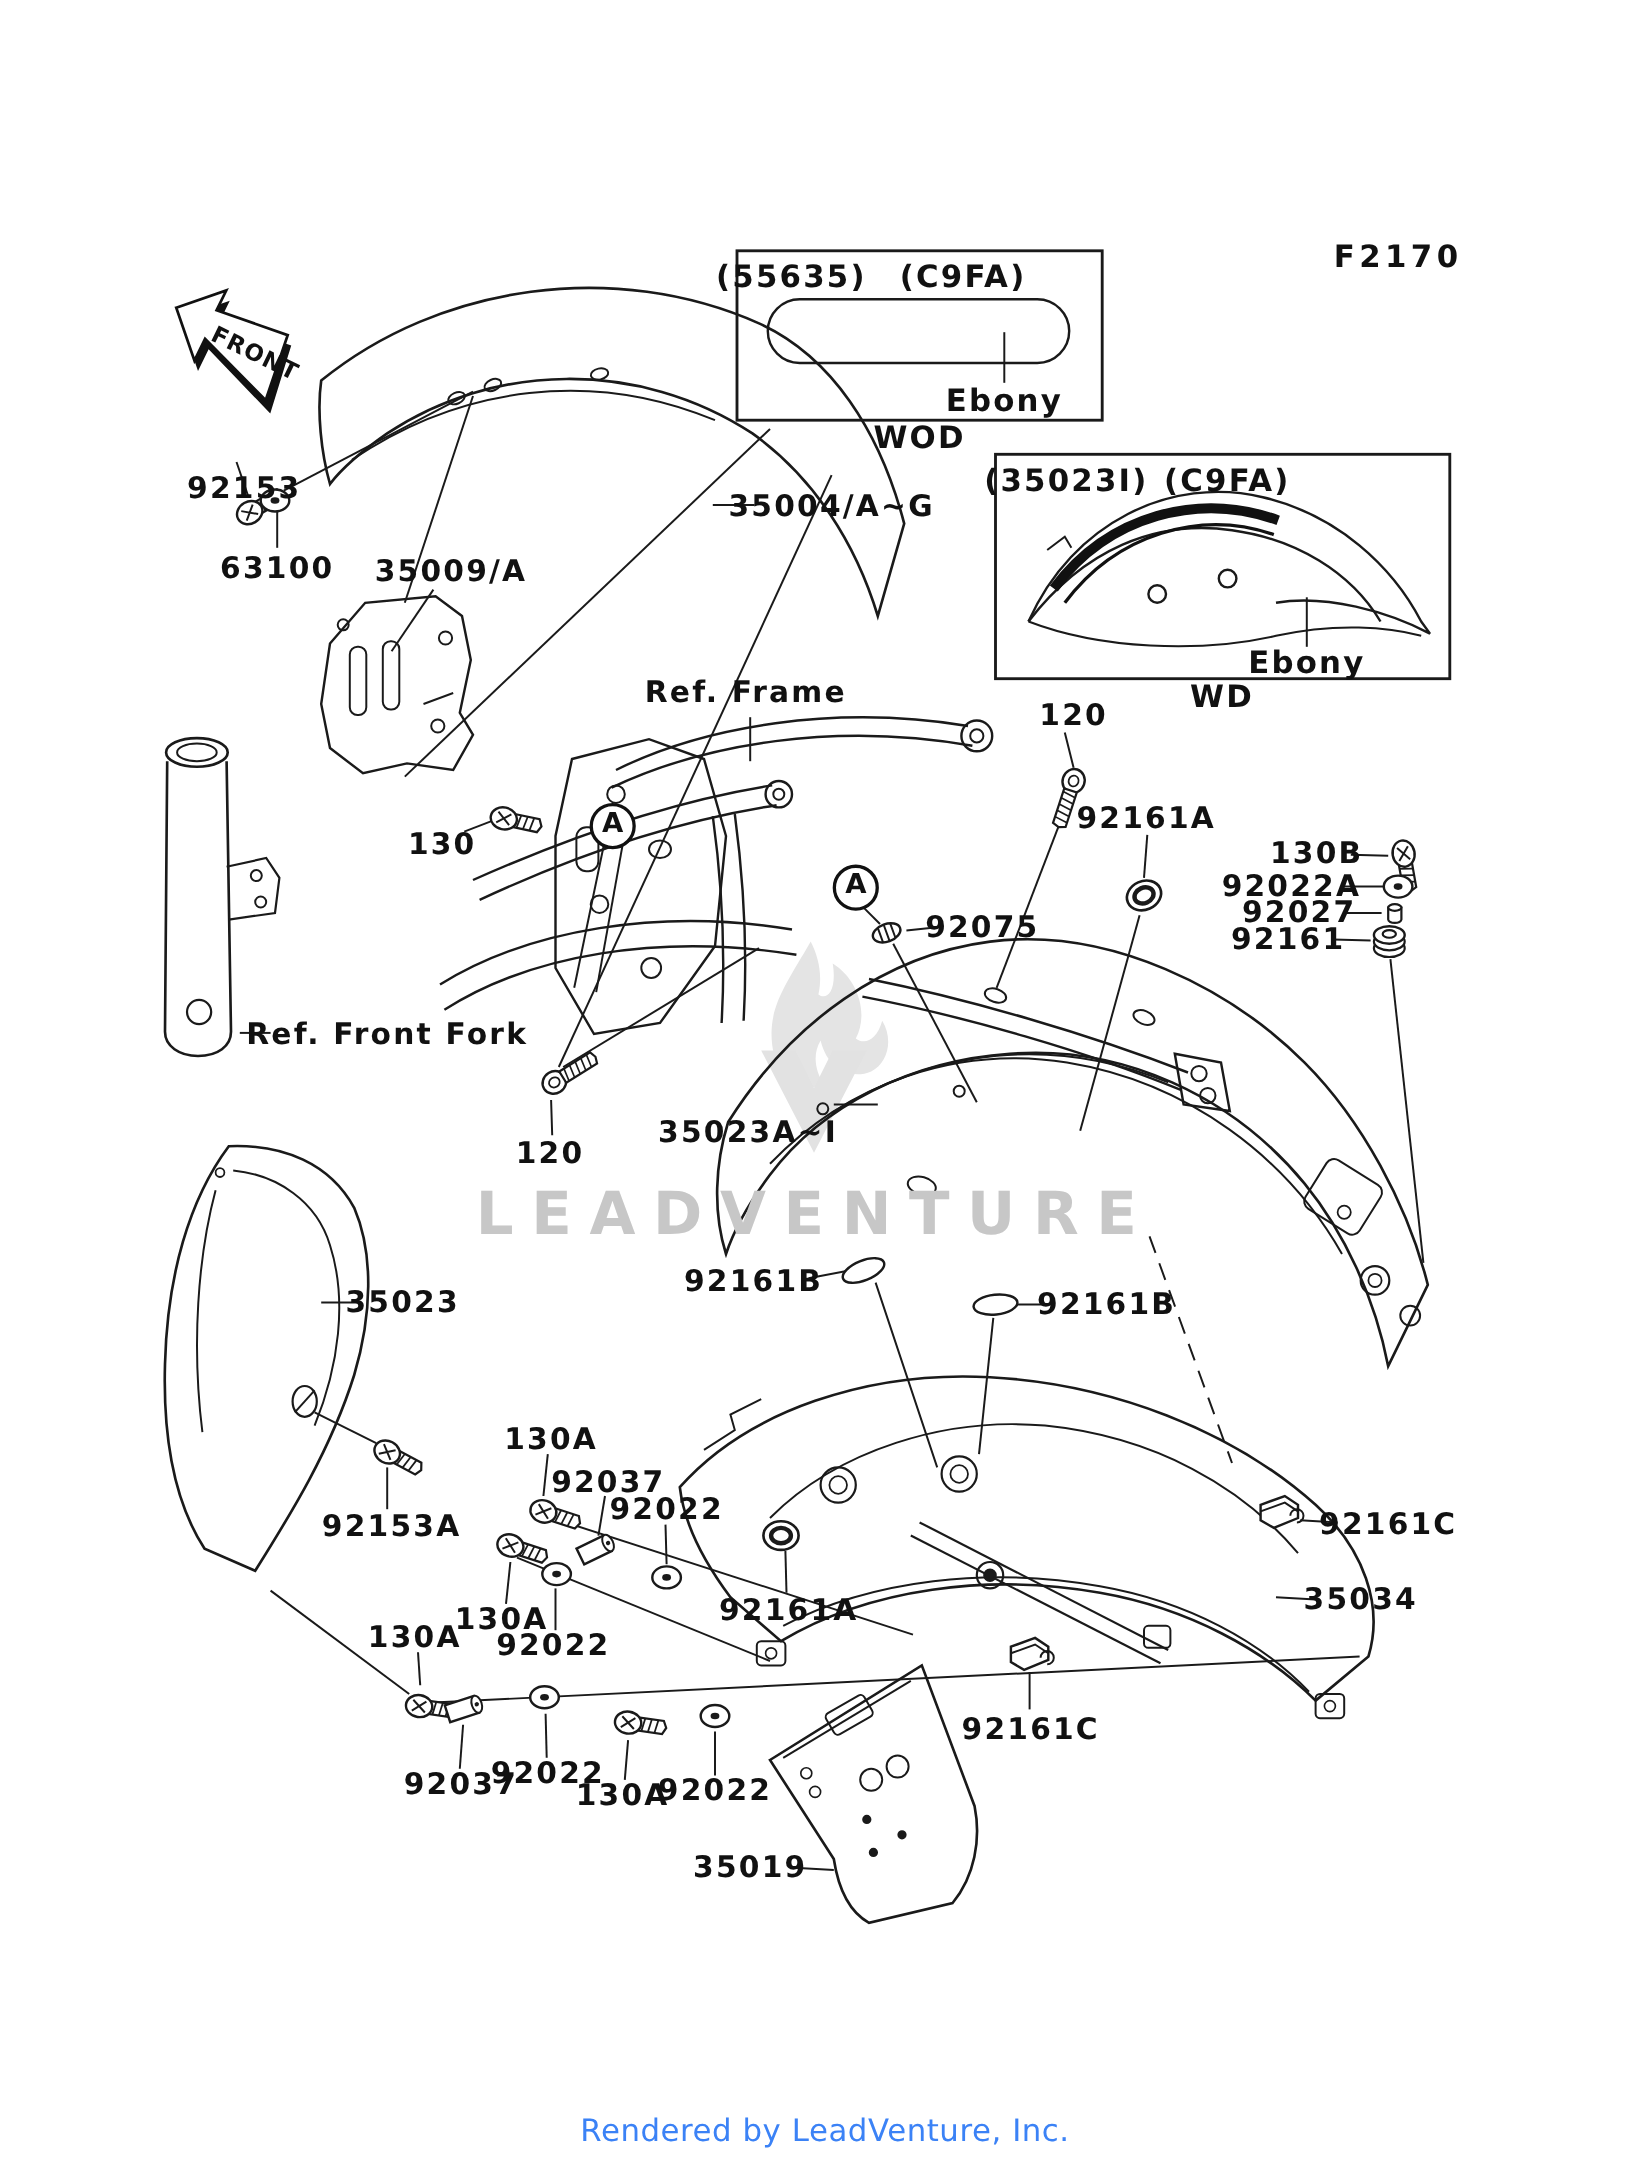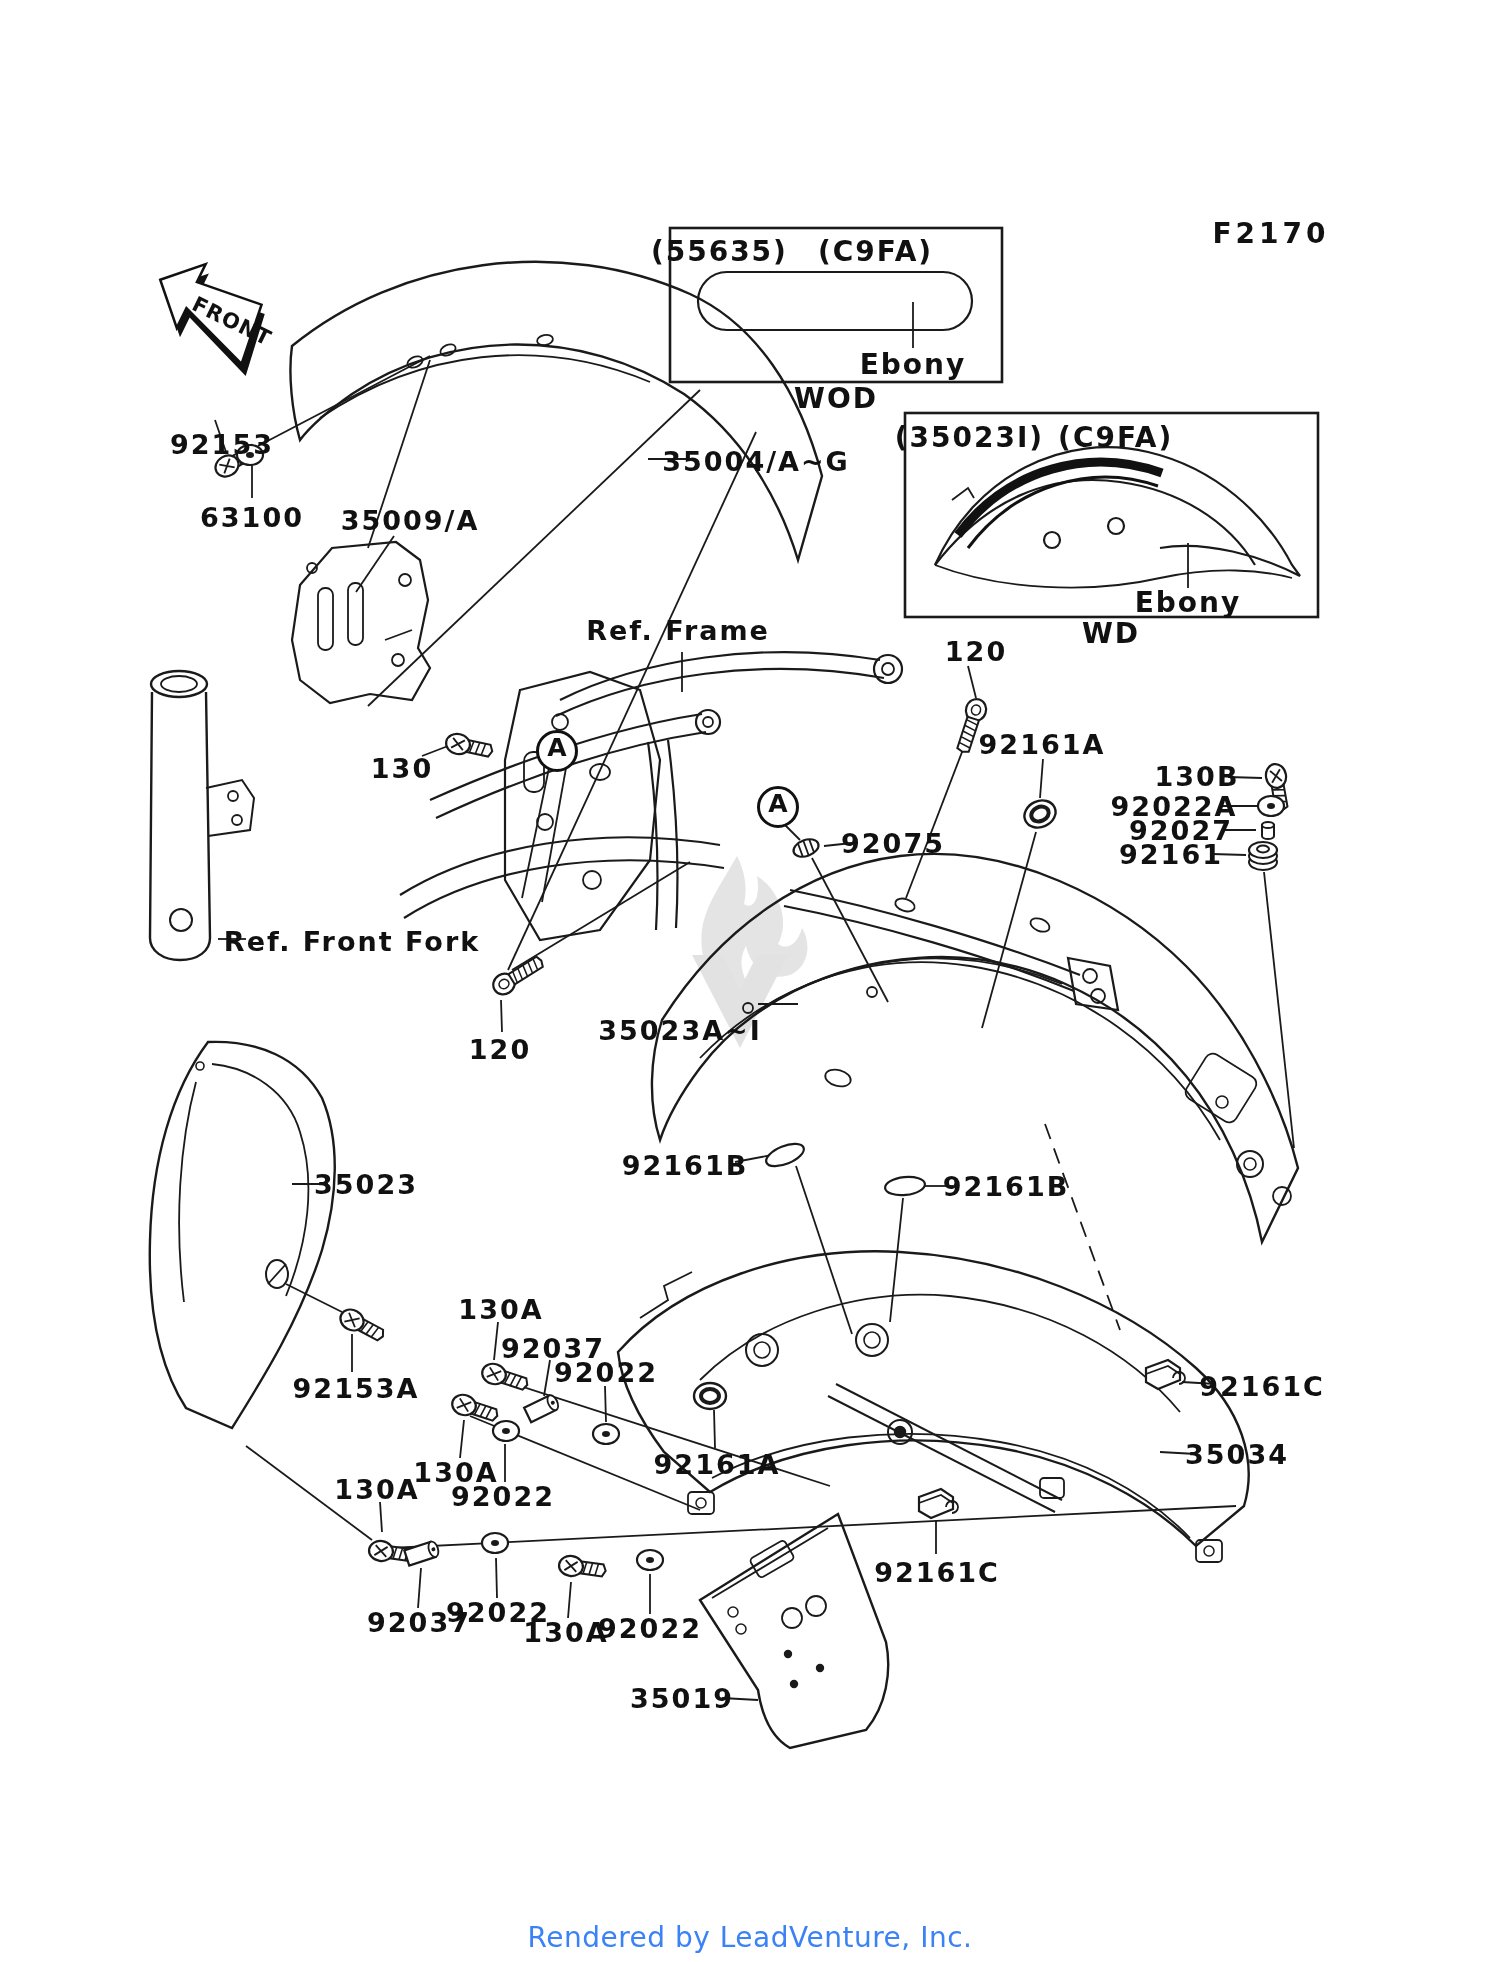--- a/index.html
+++ b/index.html
@@ -306,20 +306,21 @@
     <use href="#ic-clip" transform="translate(1163,1376)"></use>
     <use href="#ic-clip" transform="translate(936,1505)"></use>
     <use href="#ic-screw" transform="translate(381,1551) rotate(8)"></use>
     <use href="#ic-spacer" transform="translate(422,1553) rotate(-18)"></use>
     <use href="#ic-washer" transform="translate(495,1543)"></use>
     <use href="#ic-screw" transform="translate(571,1566) rotate(8)"></use>
     <use href="#ic-washer" transform="translate(650,1560)"></use>
   </g>
 </svg>
 
+<div class="wmark" style="left:741px;top:1103px">LEADVENTURE</div>
 
 <div class="figcode" style="left:1271px;top:233px">F2170</div>
 
 <div class="boxtext b1h" style="left:792px;top:251px">
   <span>(55635)</span><span>(C9FA)</span>
 </div>
 <div class="boxtext" style="left:913px;top:364px">Ebony</div>
 <div class="boxtext" style="left:836px;top:398px">WOD</div>
 
 <div class="boxtext b2h" style="left:1034px;top:437px">

